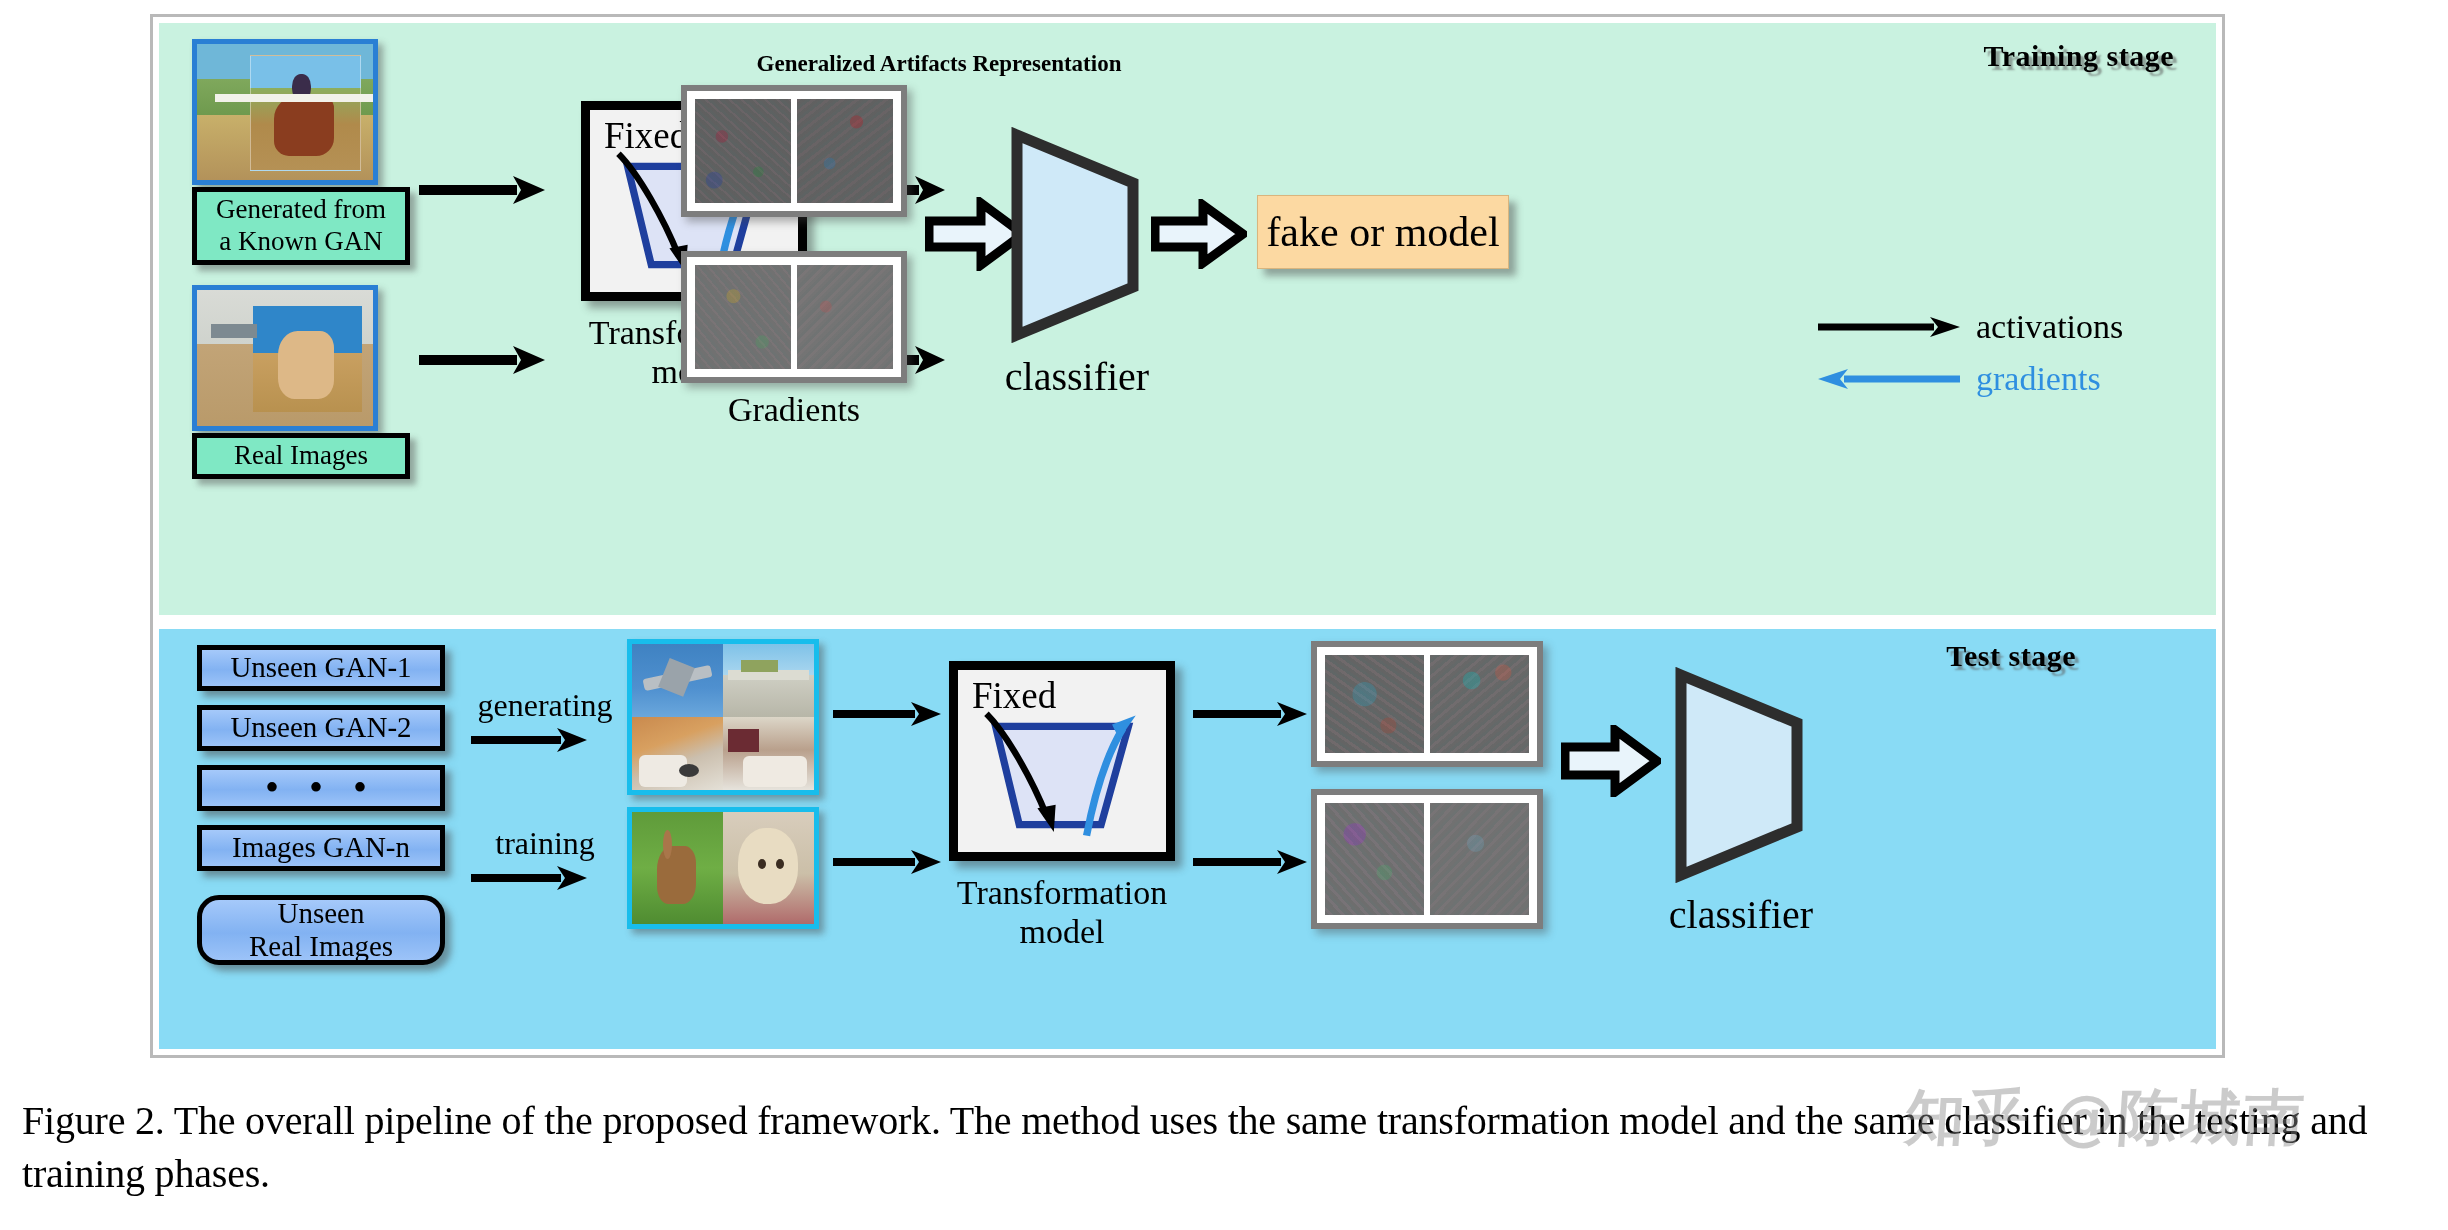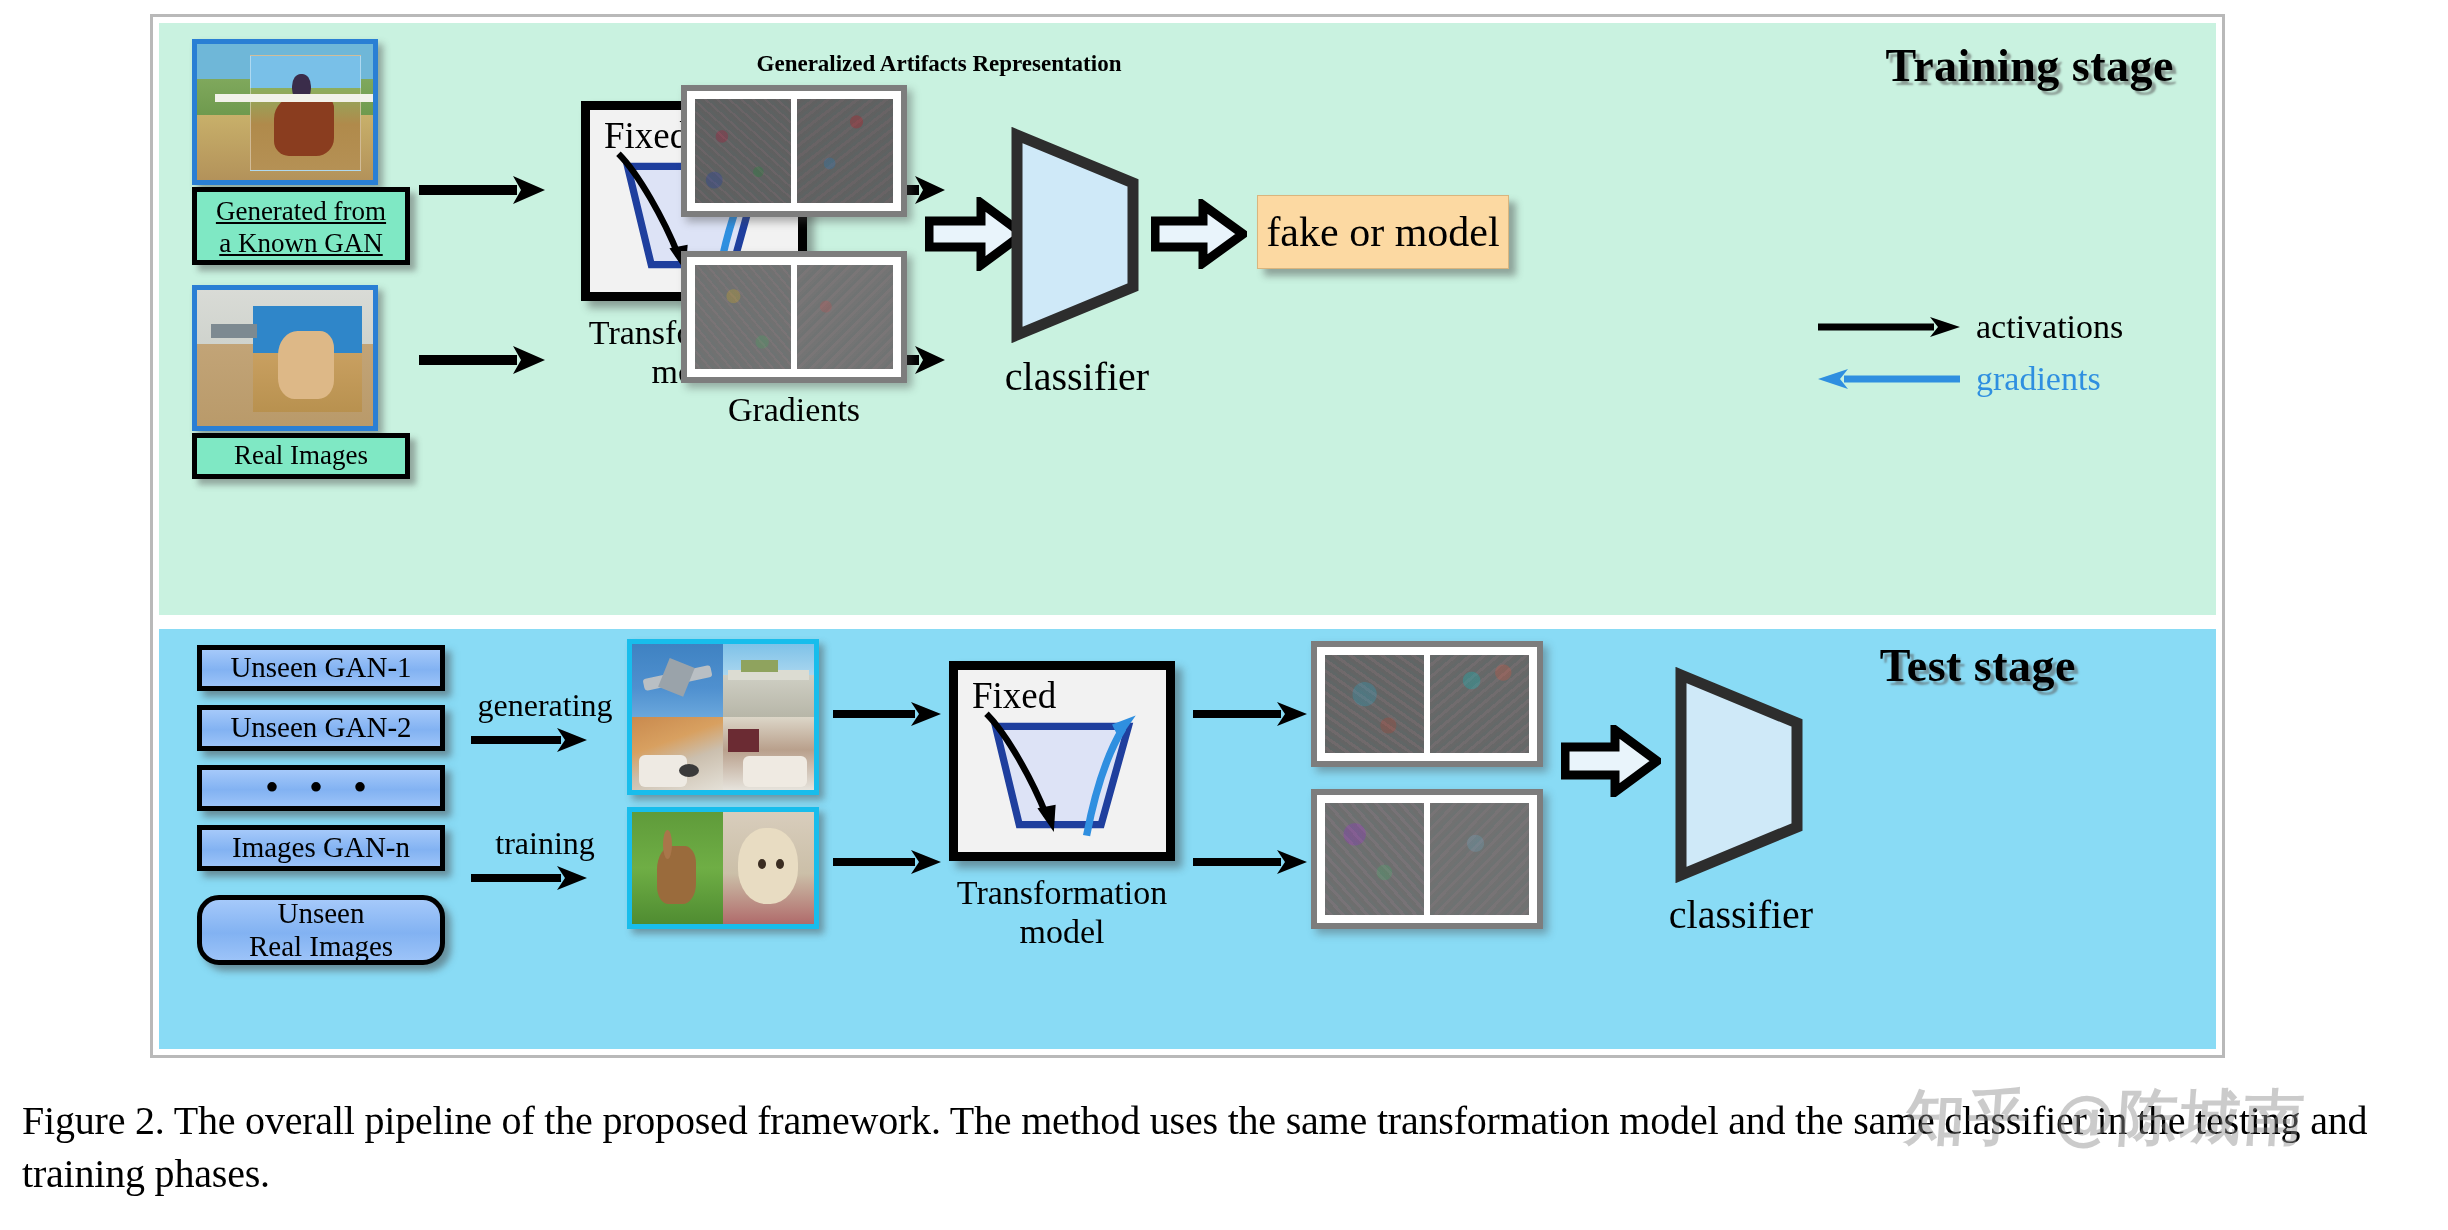--- a/index.html
+++ b/index.html
@@ -18,21 +18,21 @@
     border:3px solid #b9b9b9;
     background:#ffffff;
     box-sizing:border-box;
   }
 
   .stage{ position:absolute; left:6px; box-sizing:border-box; }
   #training-stage{ top:6px;  width:2057px; height:592px; background:#c9f2e0; }
   #test-stage    { top:612px;width:2057px; height:420px; background:#89dbf5; }
 
   .stage-title{
-    position:absolute; font-weight:bold; font-size:46px;
+    position:absolute; font-weight:bold; font-size:30px;
     letter-spacing:0.5px;
     text-shadow:4px 4px 2px rgba(90,90,90,.55);
     font-family:"Liberation Serif", serif;
   }
   #training-title{ right:42px; top:16px; }
   #test-title{ right:140px; top:10px; }
 
   
   .abs{ position:absolute; }
   .blk-label{
@@ -126,21 +126,21 @@
       <div class="cell" style="background:linear-gradient(180deg,#6fb7d8 0%,#6fb7d8 26%,#7fa85c 26%,#6f9a4e 52%,#c8b06a 52%,#b3925a 100%);position:relative;">
         <div style="position:absolute;left:30%;top:8%;width:62%;height:84%;
                     background:linear-gradient(180deg,#79c0e8 0%,#79c0e8 28%,#8cae5e 28%,#b08a4b 60%,#b59155 100%);
                     border:1px solid rgba(255,255,255,.4);"></div>
         <div style="position:absolute;left:44%;top:38%;width:34%;height:44%;
                     background:#8a3d1f;border-radius:38% 20% 30% 25%;"></div>
         <div style="position:absolute;left:54%;top:22%;width:11%;height:20%;background:#3a2c4a;border-radius:45%;"></div>
         <div style="position:absolute;left:10%;top:37%;width:90%;height:6%;background:#f2f2ea;"></div>
       </div>
     </div>
-    <div class="blk-label abs" style="left:33px; top:164px; width:218px; height:78px; display:flex; flex-direction:column; text-decoration:underline;">
+    <div class="blk-label abs" style="left:33px; top:164px; width:218px; height:78px; display:flex; flex-direction:column; justify-content:center;">
       <span>Generated from</span>
       <span>a Known GAN</span>
     </div>
 
     <div class="photo-card abs" style="left:33px; top:262px; width:186px; height:146px; grid-template-columns:1fr;">
       <div class="cell" style="background:linear-gradient(180deg,#d9dbd6 0%,#cfd3cd 40%,#c2a477 40%,#b99a6a 100%);position:relative;">
         <div style="position:absolute;left:32%;top:12%;width:62%;height:78%;
                     background:linear-gradient(180deg,#2f86c9 0%,#2f86c9 44%,#c9a061 44%,#b8914f 100%);"></div>
         <div style="position:absolute;left:46%;top:30%;width:32%;height:50%;
                     background:#ddb887;border-radius:35% 25% 28% 30%;"></div>

